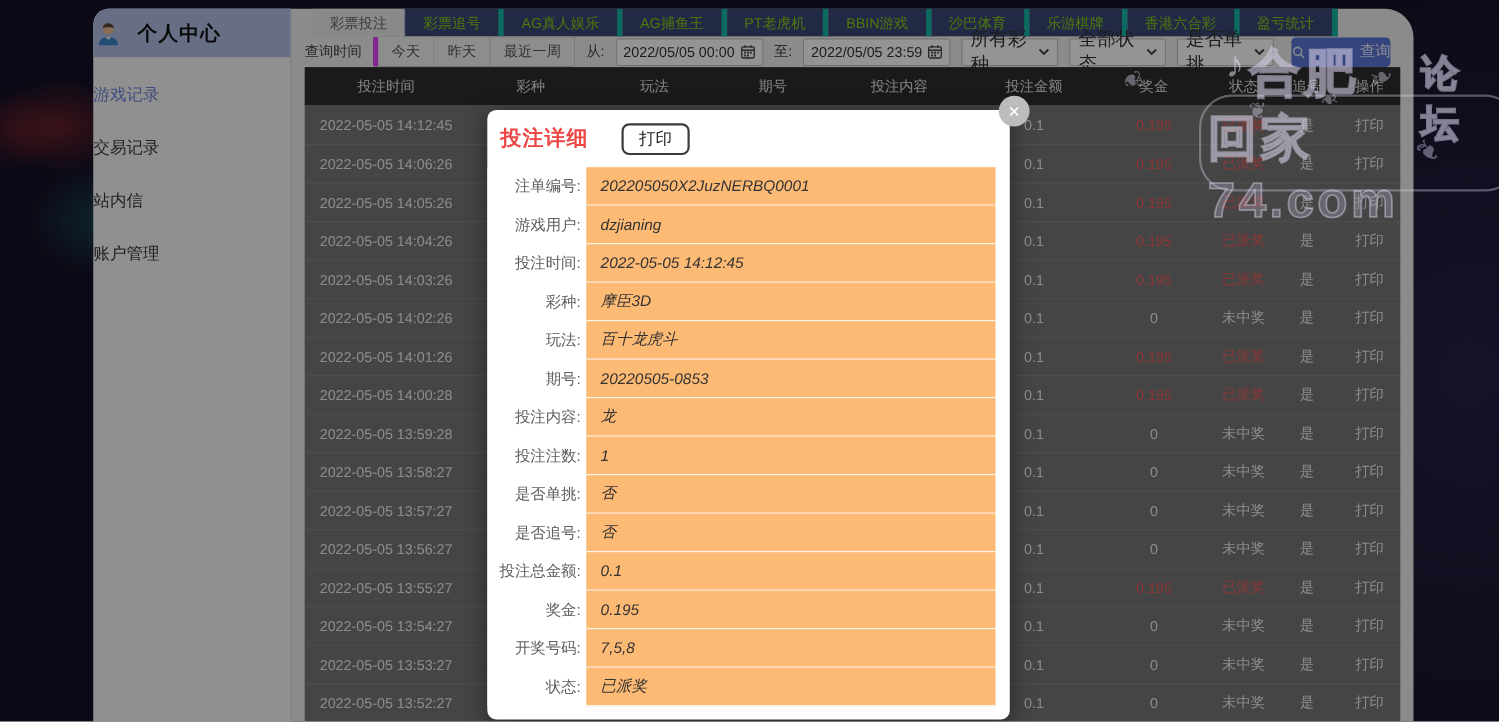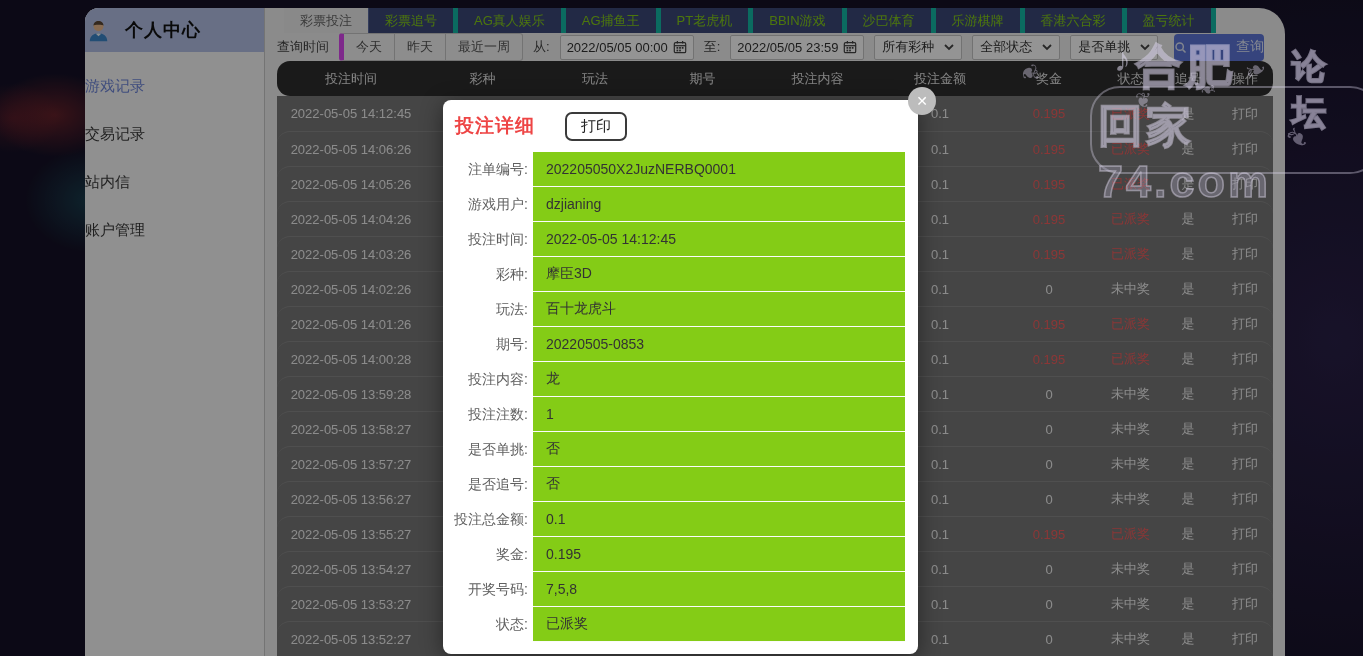--- a/index.html
+++ b/index.html
@@ -48,28 +48,28 @@
   .quick-group { display:flex; }
   .qbtn { padding:4px 12px; background:#f3f3f3; border:1px solid #c6c6c6;
     border-left:none; color:#555; font-size:13px; cursor:pointer; }
   .qbtn:first-child { border-left:5px solid #d946ef; border-radius:3px 0 0 3px; }
   .qbtn:last-child { border-radius:0 3px 3px 0; }
   .date-input { width:134px; height:25px; background:#fff; border:1px solid #c4c4c4;
     display:flex; align-items:center; justify-content:space-between; padding:0 6px;
     color:#333; font-size:13px; border-radius:2px; cursor:text; }
   .select { width:88px; height:25px; background:#fff; border:1px solid #c4c4c4;
     display:flex; align-items:center; justify-content:space-between; padding:0 7px;
-    color:#333; font-size:13px; border-radius:2px; cursor:pointer; font-weight:700;}
+    color:#333; font-size:17px; border-radius:2px; cursor:pointer; font-weight:700;}
   .query-btn { margin-left:6px; width:90px; height:27px; background:#5d76d8;
     border:none; border-radius:4px; color:#e6ebfa; font-size:14px; display:flex;
     align-items:center; justify-content:space-between; gap:6px; cursor:pointer; }
 
   
   .thead, .tr { display:grid;
-    grid-template-columns:148px 115px 110px 105px 125px 120px 98px 65px 50px 64px;border-radius:13px; }
+    grid-template-columns:148px 115px 110px 105px 125px 120px 98px 65px 50px 64px; }
   .table-wrap { padding:0 12px; }
   .thead { height:35px; background:#2d2d2d; color:#e2e2e2; font-size:13px;
     align-items:center; }
   .th { text-align:center; }
   .tbody { background:#777777; }
   .tr { height:35px; align-items:center; border-top:1px solid #888888;
     font-size:13px; color:#f0f0f0; }
   .tr:first-child { border-top:none; }
   .td { text-align:center; white-space:nowrap; overflow:hidden; }
   .td.red { color:#f05e5e; }
@@ -85,22 +85,22 @@
   .m-head { height:52px; display:flex; align-items:center; padding-left:12px; gap:30px; }
   .m-title { color:#ee4545; font-size:19px; font-weight:700; letter-spacing:1px; }
   .m-print { background:#fff; border:2px solid #3a3a3a; border-radius:7px;
     font-size:15px; color:#222; padding:3px 14px; cursor:pointer;
     font-family:inherit; }
   .m-body { padding:0 13px 0 0; }
   .field { display:flex; height:35px; align-items:stretch; }
   .f-lab { width:90px; background:#fff; color:#606060; font-size:14px;
     display:flex; align-items:center; justify-content:flex-end; padding-right:5px;
     white-space:nowrap; }
-  .f-val { flex:1; background:#84cc16; border-bottom:1px solid #fbfbfb;
-    display:flex; align-items:center; padding-left:13px; color:#333; font-size:14px; }
+  .f-val { flex:1; background:#fdba74; border-bottom:1px solid #fbfbfb;
+    display:flex; align-items:center; padding-left:13px; color:#333; font-size:14px;font-style:italic; }
   .m-close { position:absolute; left:908px; top:87px; width:28px; height:28px;
     border-radius:50%; background:#bcbcbc; color:#fff; border:none; z-index:4;
     font-size:14px; font-weight:700; cursor:pointer; display:flex;
     align-items:center; justify-content:center; font-family:inherit; }
 
   
   .watermark { position:absolute; inset:0; z-index:6; pointer-events:none; }
   .wm { position:absolute; color:rgba(140,130,160,0.28);
     -webkit-text-stroke:2px rgba(222,216,238,0.5); font-weight:700; }
   .wm-note { left:1114px; top:40px; font-size:34px; -webkit-text-stroke:0;

